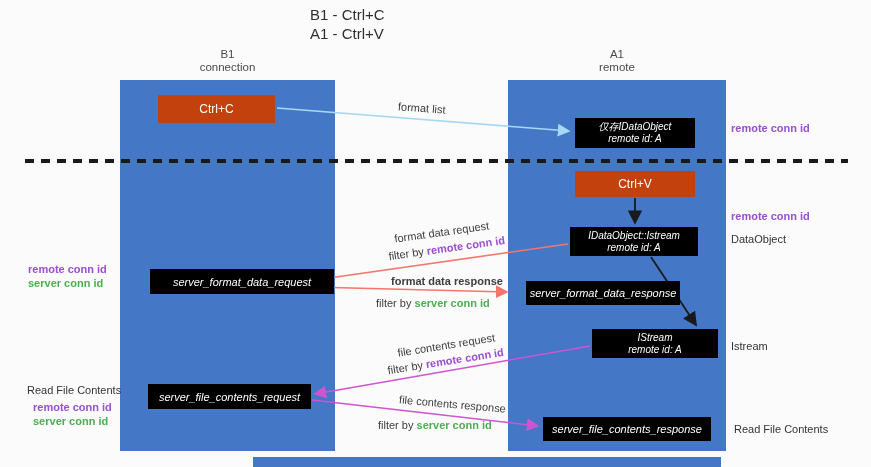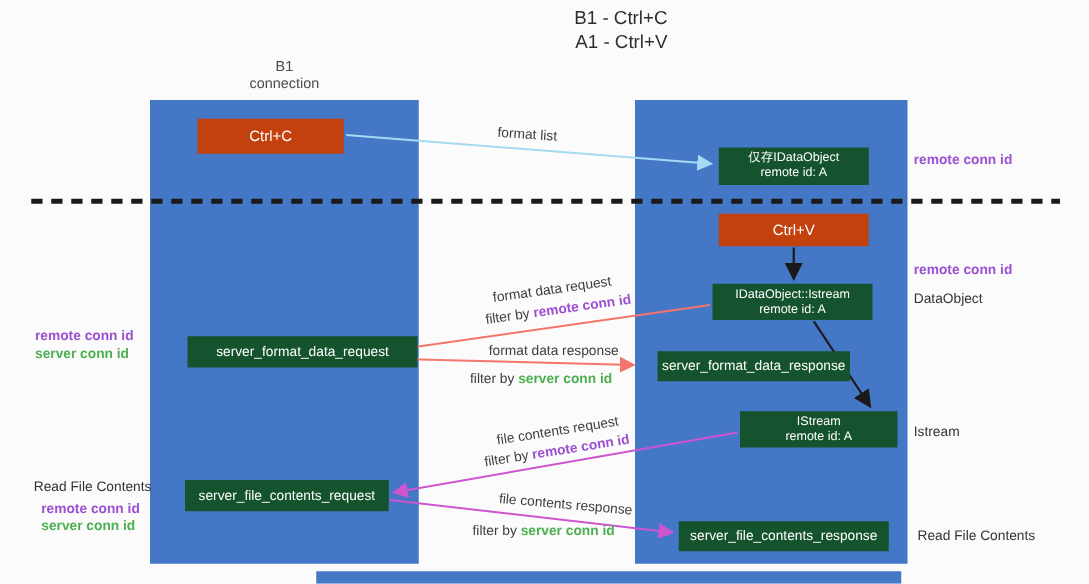--- a/index.html
+++ b/index.html
@@ -1,33 +1,33 @@
 <!DOCTYPE html>
 <html><head>
 <meta charset="utf-8">
 <style>
   html,body{margin:0;padding:0;}
   .canvas{
     position:relative;width:871px;height:467px;background:#fbfbfb;
     font-family:"Liberation Sans",sans-serif;overflow:hidden;color:#333;
   }
   .title{
-    position:absolute;left:294px;top:5px;width:240px;text-align:right;
+    position:absolute;left:310px;top:5px;width:240px;text-align:left;
     font-size:15px;line-height:19px;color:#2f2f2f;
   }
   .lane{position:absolute;background:#4577c7;}
   .lane-header{
     position:absolute;text-align:center;font-size:11.5px;line-height:13px;color:#4a4a4a;
   }
   .node{
     position:absolute;display:flex;flex-direction:column;align-items:center;
     justify-content:center;color:#fff;text-align:center;line-height:12px;
   }
   .green{background:#c2410c;}
-  .orange{background:#14532d;}
+  .orange{background:#000000;font-style:italic;}
   .fs12{font-size:12px;}
   .fs10{font-size:10px;}
   .fs11{font-size:11px;}
   .lbl{position:absolute;font-size:11px;color:#3d3d3d;white-space:nowrap;}
   .rot-m8{transform:rotate(-8deg);}
   .rot-m9{transform:rotate(-9deg);}
   .rot-p4{transform:rotate(4deg);}
   .rot-p5{transform:rotate(5deg);}
   .purple{color:#9b4fd3;font-weight:bold;}
   .greent{color:#4caf50;font-weight:bold;}
@@ -40,20 +40,24 @@
 <div class="canvas">
 
   <div class="title">
     <div>B1 - Ctrl+C</div>
     <div>A1 - Ctrl+V</div>
   </div>
 
   <div class="lane-header" style="left:120px;top:48px;width:215px;">
     <div>B1</div>
     <div>connection</div>
+  </div>
+  <div class="lane-header" style="left:508px;top:48px;width:218px;">
+    <div>A1</div>
+    <div>remote</div>
   </div>
 
   <div class="lane" style="left:120px;top:80px;width:215px;height:371px;"></div>
   <div class="lane" style="left:508px;top:80px;width:218px;height:371px;"></div>
   <div class="lane" style="left:253px;top:457px;width:468px;height:10px;"></div>
 
   <svg class="overlay" width="871" height="467" viewBox="0 0 871 467">
     <defs>
       <marker id="m-blue" markerWidth="9" markerHeight="9" refX="7" refY="4" orient="auto">
           <path d="M0,0 L8,4 L0,8 z" fill="#a6d9f2"></path>
@@ -125,21 +129,21 @@
     <span>server_file_contents_response</span>
   </div>
 
   <div class="lbl rot-p4" style="left:398px;top:102px;">format list</div>
 
   <div class="lbl rot-m8" style="left:394px;top:226px;">format data request</div>
   <div class="lbl rot-m8" style="left:388px;top:242px;">
     <span>filter by </span><span class="purple">remote conn id</span>
   </div>
 
-  <div class="lbl" style="left:391px;top:275px;">format data response</div>
+  <div class="lbl" style="left:391px;top:275px;font-weight:bold;">format data response</div>
   <div class="lbl" style="left:376px;top:297px;">
     <span>filter by </span><span class="greent">server conn id</span>
   </div>
 
   <div class="lbl rot-m9" style="left:397px;top:339px;">file contents request</div>
   <div class="lbl rot-m9" style="left:387px;top:355px;">
     <span>filter by </span><span class="purple">remote conn id</span>
   </div>
 
   <div class="lbl rot-p5" style="left:399px;top:398px;">file contents response</div>

